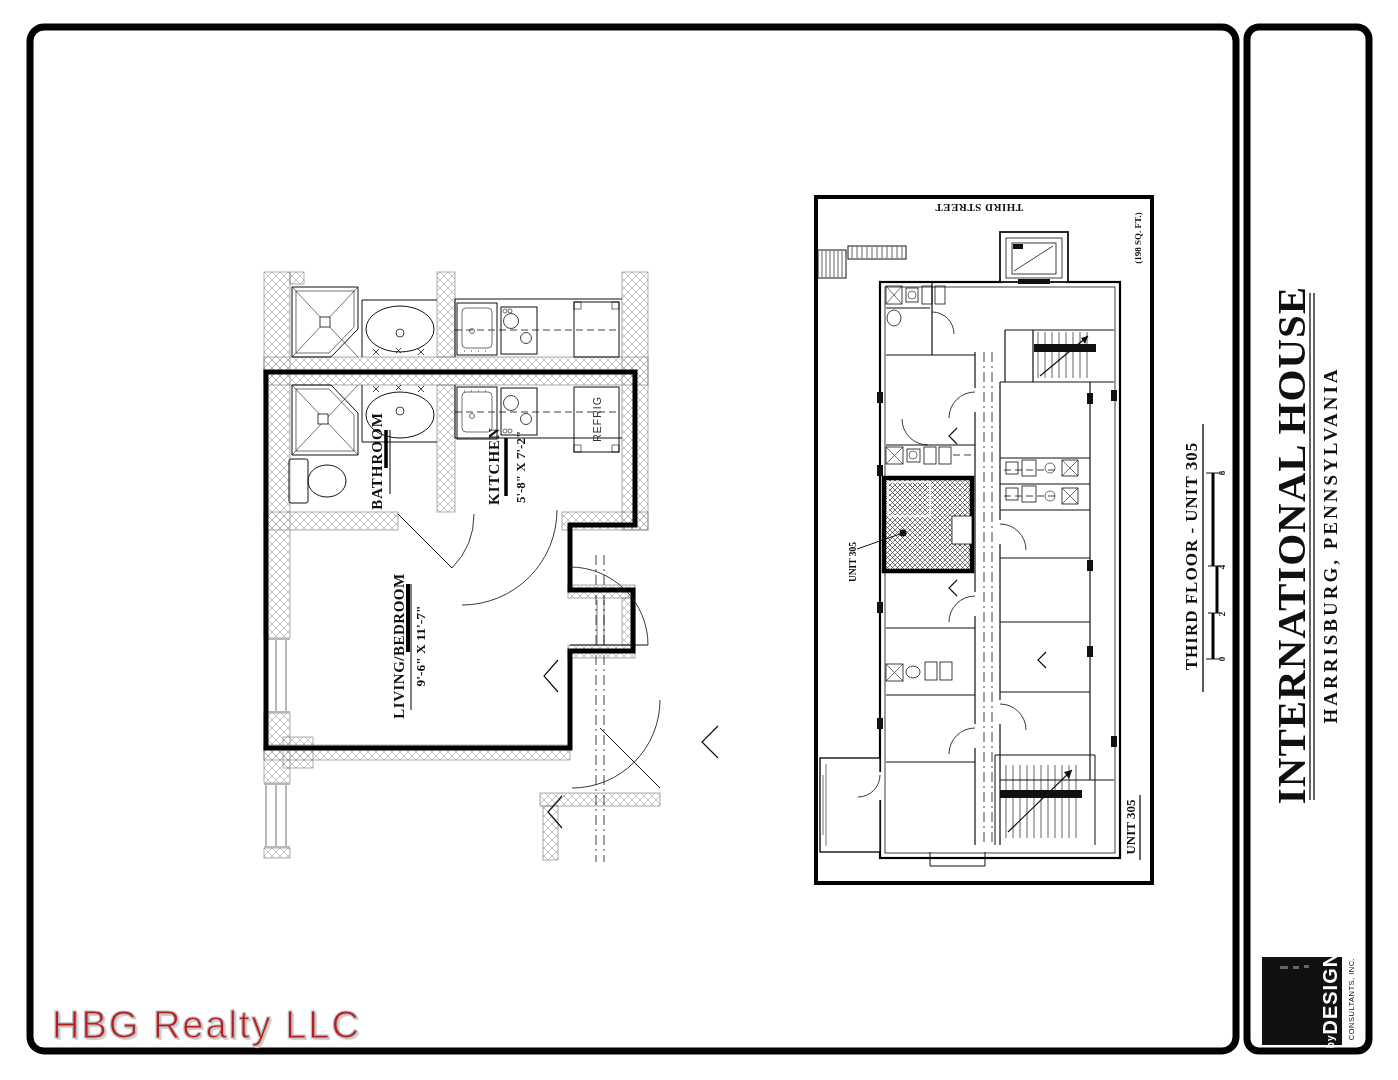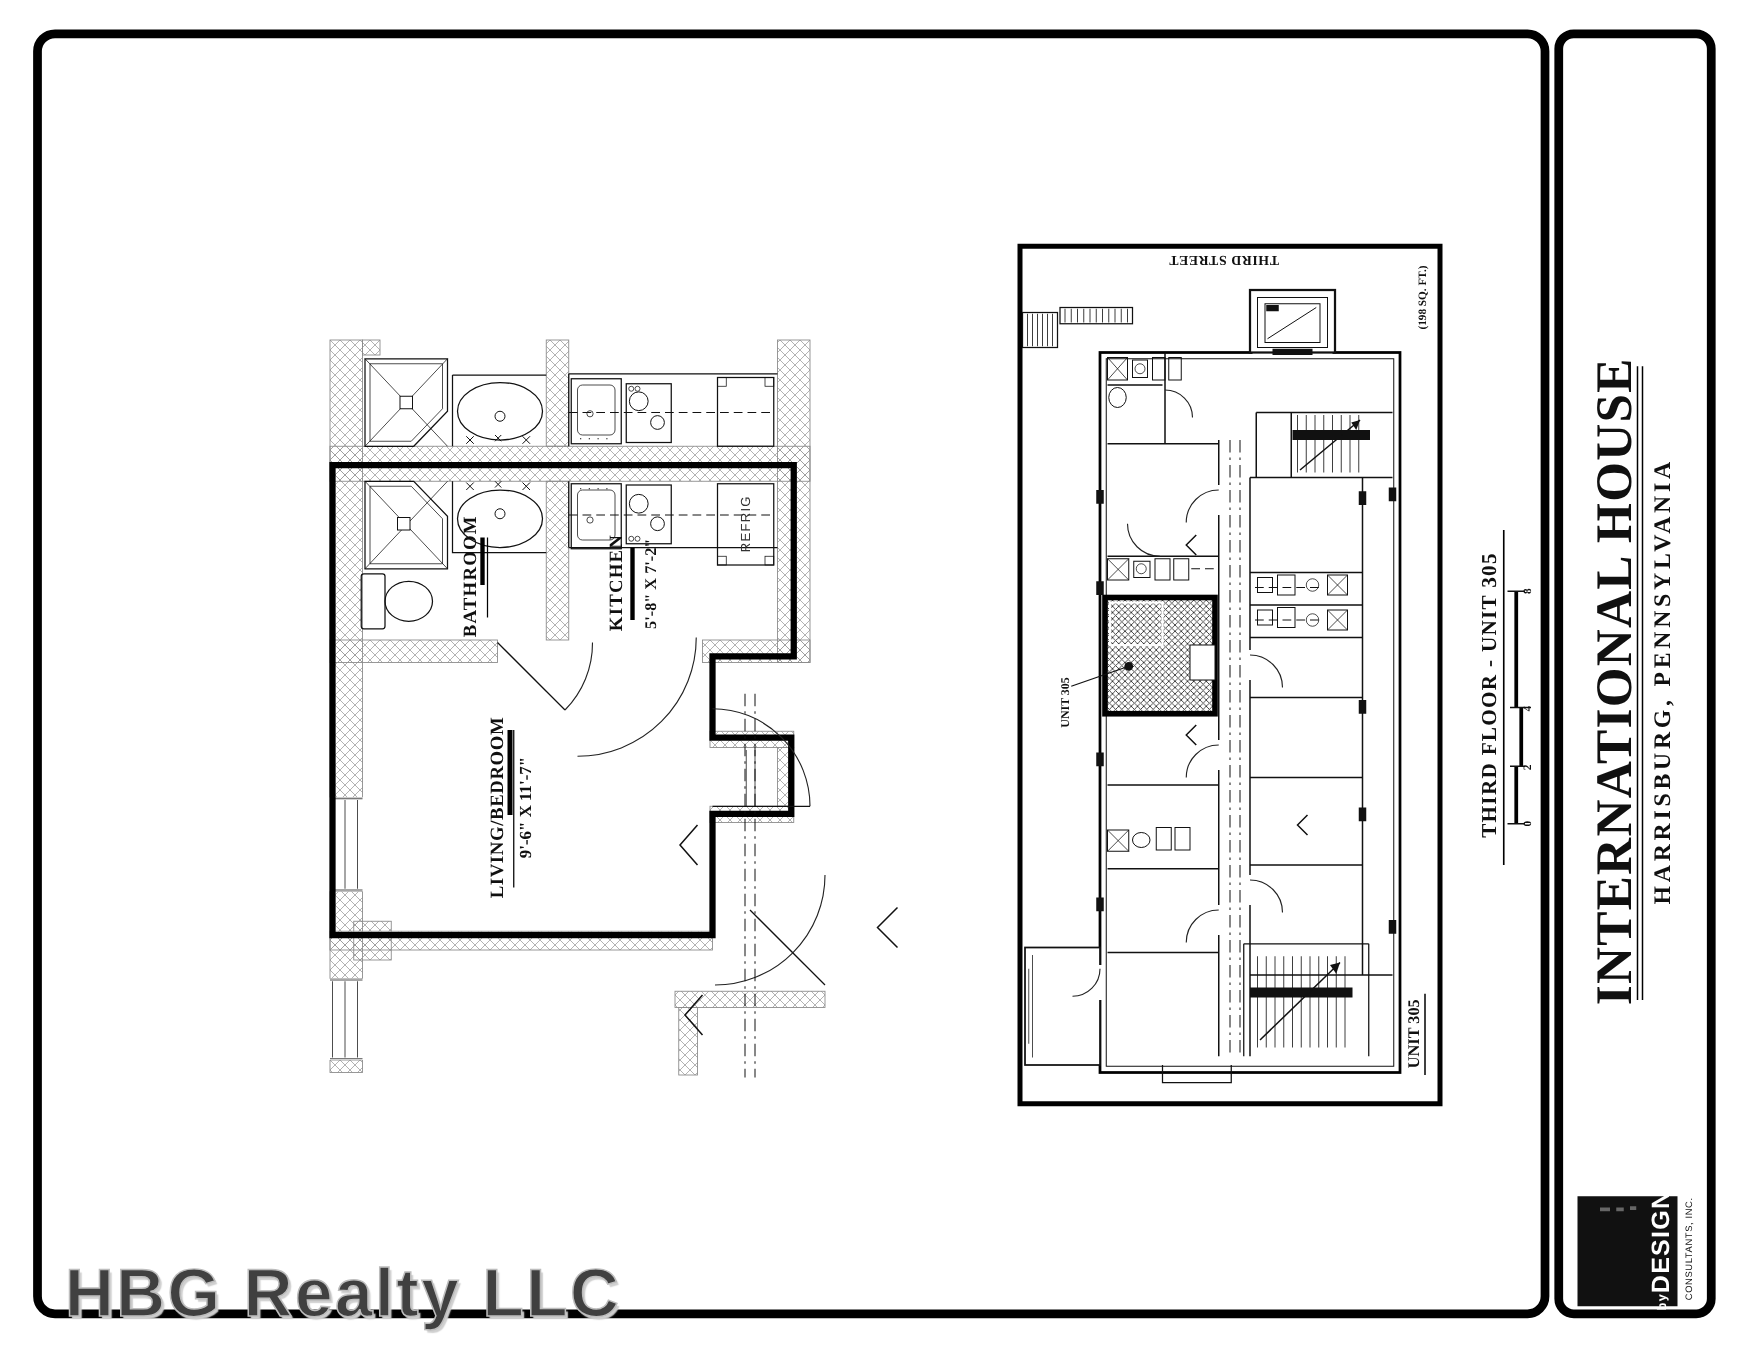--- a/index.html
+++ b/index.html
@@ -19,22 +19,22 @@
   .p1{fill:none;stroke:#111;stroke-width:1.2;}
   .p2{fill:none;stroke:#000;stroke-width:2.2;}
   .thk{fill:none;stroke:#000;stroke-width:5;}
   .arc{fill:none;stroke:#222;stroke-width:.9;}
   .d{fill:none;stroke:#111;stroke-width:.8;stroke-dasharray:10 4 2 4;}
   .dsh{fill:none;stroke:#111;stroke-width:.8;stroke-dasharray:7 4;}
   .blk{fill:#111;stroke:none;}
   .wt{fill:#fff;stroke:none;}
   .tread{fill:none;stroke:#111;stroke-width:.65;}
   .chev{fill:none;stroke:#111;stroke-width:1.2;}
-  #watermark{position:absolute;left:52px;top:1004px;font-size:54px;font-weight:bold;
-             font-family:"Liberation Sans","DejaVu Sans",sans-serif;color:#404040;
+  #watermark{position:absolute;left:52px;top:1004px;font-size:38px;font-weight:normal;
+             font-family:"Liberation Sans","DejaVu Sans",sans-serif;color:#b91c1c;
              -webkit-text-stroke:1.2px #bdbdbd;text-shadow:2px 2px 1px #cfcfcf;letter-spacing:2px;z-index:9;}
 </style>
 </head>
 <body>
 
 <div id="page">
 
 <svg id="lines" width="1398" height="1080" viewBox="0 0 1398 1080">
   <defs>
     <pattern id="hx" width="8" height="8" patternUnits="userSpaceOnUse">

